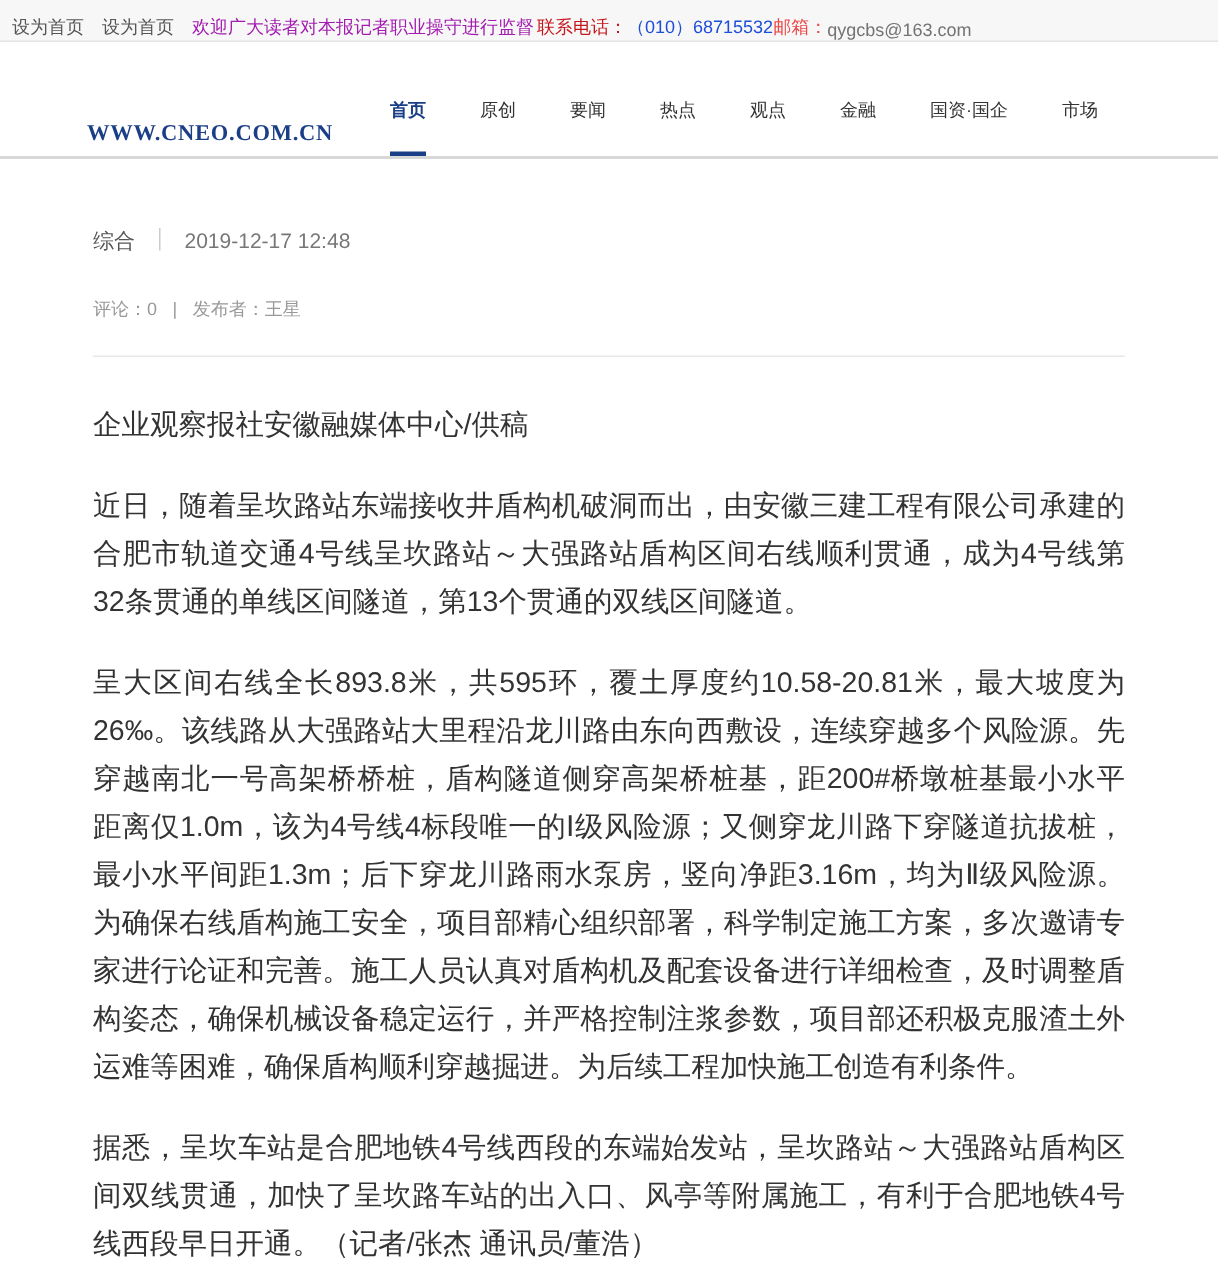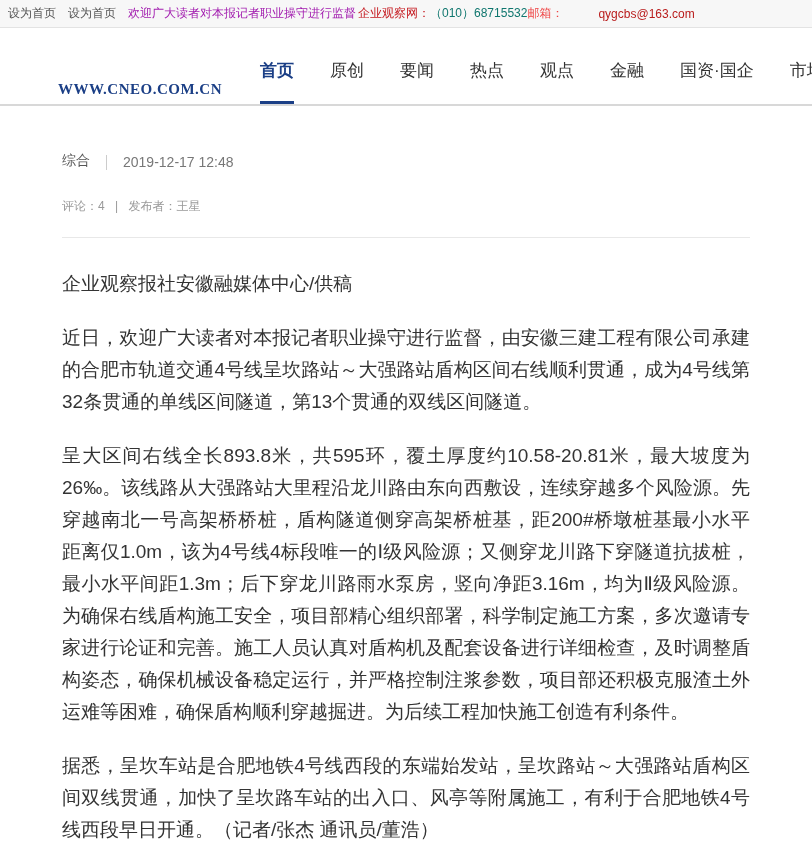--- a/index.html
+++ b/index.html
@@ -14,53 +14,52 @@
     color: #333;
     overflow: hidden;
   }
 
   
   .topbar {
     height: 28px;
     background: #f7f7f7;
     border-bottom: 1px solid #e3e3e3;
     display: flex;
-    align-items: center;
+    align-items: flex-end;
     font-size: 12px;
     color: #555;
     padding: 0 8px;
     box-sizing: border-box;
   }
   .topbar .tb-link {
     color: #555;
     margin-right: 12px;
     white-space: nowrap;
   }
   .topbar .tb-notice {
     color: #a21caf;
     white-space: nowrap;
   }
   .topbar .tb-phonelabel {
     color: #c4161c;
     white-space: nowrap;
     margin-left: 2px;
   }
   .topbar .tb-phone {
-    color: #0f766e;
+    color: #1d4ed8;
     white-space: nowrap;
   }
   .topbar .tb-maillabel {
     color: #ef4444;
     white-space: nowrap;
     margin-left: 0;
   }
   .topbar .tb-mail {
-    color: #b91c1c;
-    white-space: nowrap;
-    margin-left: 35px;
+    color: #737373;
+    white-space: nowrap;
   }
 
   
   .header {
     height: 78px;
     border-bottom: 2px solid #d8d8d8;
     display: flex;
     align-items: flex-end;
     padding: 0 18px 0 58px;
     box-sizing: border-box;
@@ -90,21 +89,21 @@
     line-height: 40px;
     letter-spacing: 1px;
   }
   .nav {
     display: flex;
     align-items: flex-end;
     padding-bottom: 14px;
     flex: 1;
   }
   .nav-item {
-    font-size: 17px;
+    font-size: 12px;
     color: #333;
     margin-right: 36px;
     position: relative;
     padding-bottom: 8px;
     white-space: nowrap;
     cursor: pointer;
   }
   .nav-item:last-child { margin-right: 0; }
   .nav-item.active {
     color: #1b3f86;
@@ -129,21 +128,21 @@
     font-family: "DejaVu Sans", sans-serif;
     font-size: 29px;
     font-weight: bold;
     color: #1a1a1a;
     line-height: 40px;
     letter-spacing: 0.5px;
     margin: 0 0 34px 0;
   }
   .meta-row {
     display: flex;
-    align-items: flex-end;
+    align-items: flex-start;
     font-size: 14px;
     color: #777;
     margin-bottom: 28px;
   }
   .meta-cat { color: #555; }
   .meta-sep {
     display: inline-block;
     width: 1px;
     height: 15px;
     background: #ccc;
@@ -169,21 +168,21 @@
     text-justify: inter-ideograph;
   }
 </style>
 </head>
 <body>
 
 <div class="topbar">
   <span class="tb-link">设为首页</span>
   <span class="tb-link">设为首页</span>
   <span class="tb-notice">欢迎广大读者对本报记者职业操守进行监督</span>
-  <span class="tb-phonelabel">企业观察网：</span>
+  <span class="tb-phonelabel">联系电话：</span>
   <span class="tb-phone">（010）68715532</span>
   <span class="tb-maillabel">邮箱：</span>
   <span class="tb-mail">qygcbs@163.com</span>
 </div>
 
 <div class="header">
   <div class="brand">
     <div class="brand-url">WWW.CNEO.COM.CN</div>
   </div>
   <div class="nav">
@@ -200,22 +199,22 @@
 
 <div class="article">
 
   <div class="meta-row">
     <span class="meta-cat">综合</span>
     <span class="meta-sep"></span>
     <span class="meta-time">2019-12-17 12:48</span>
   </div>
 
   <div class="subinfo">
-    <span>评论：4</span>
+    <span>评论：0</span>
     <span class="sub-sep">|</span>
     <span>发布者：王星</span>
   </div>
 
   <p class="para">企业观察报社安徽融媒体中心/供稿</p>
-  <p class="para">近日，欢迎广大读者对本报记者职业操守进行监督，由安徽三建工程有限公司承建的合肥市轨道交通4号线呈坎路站～大强路站盾构区间右线顺利贯通，成为4号线第32条贯通的单线区间隧道，第13个贯通的双线区间隧道。</p>
+  <p class="para">近日，随着呈坎路站东端接收井盾构机破洞而出，由安徽三建工程有限公司承建的合肥市轨道交通4号线呈坎路站～大强路站盾构区间右线顺利贯通，成为4号线第32条贯通的单线区间隧道，第13个贯通的双线区间隧道。</p>
   <p class="para">呈大区间右线全长893.8米，共595环，覆土厚度约10.58-20.81米，最大坡度为26‰。该线路从大强路站大里程沿龙川路由东向西敷设，连续穿越多个风险源。先穿越南北一号高架桥桥桩，盾构隧道侧穿高架桥桩基，距200#桥墩桩基最小水平距离仅1.0m，该为4号线4标段唯一的Ⅰ级风险源；又侧穿龙川路下穿隧道抗拔桩，最小水平间距1.3m；后下穿龙川路雨水泵房，竖向净距3.16m，均为Ⅱ级风险源。为确保右线盾构施工安全，项目部精心组织部署，科学制定施工方案，多次邀请专家进行论证和完善。施工人员认真对盾构机及配套设备进行详细检查，及时调整盾构姿态，确保机械设备稳定运行，并严格控制注浆参数，项目部还积极克服渣土外运难等困难，确保盾构顺利穿越掘进。为后续工程加快施工创造有利条件。</p>
   <p class="para">据悉，呈坎车站是合肥地铁4号线西段的东端始发站，呈坎路站～大强路站盾构区间双线贯通，加快了呈坎路车站的出入口、风亭等附属施工，有利于合肥地铁4号线西段早日开通。（记者/张杰 通讯员/董浩）</p>
 </div>
 
 </body></html>

